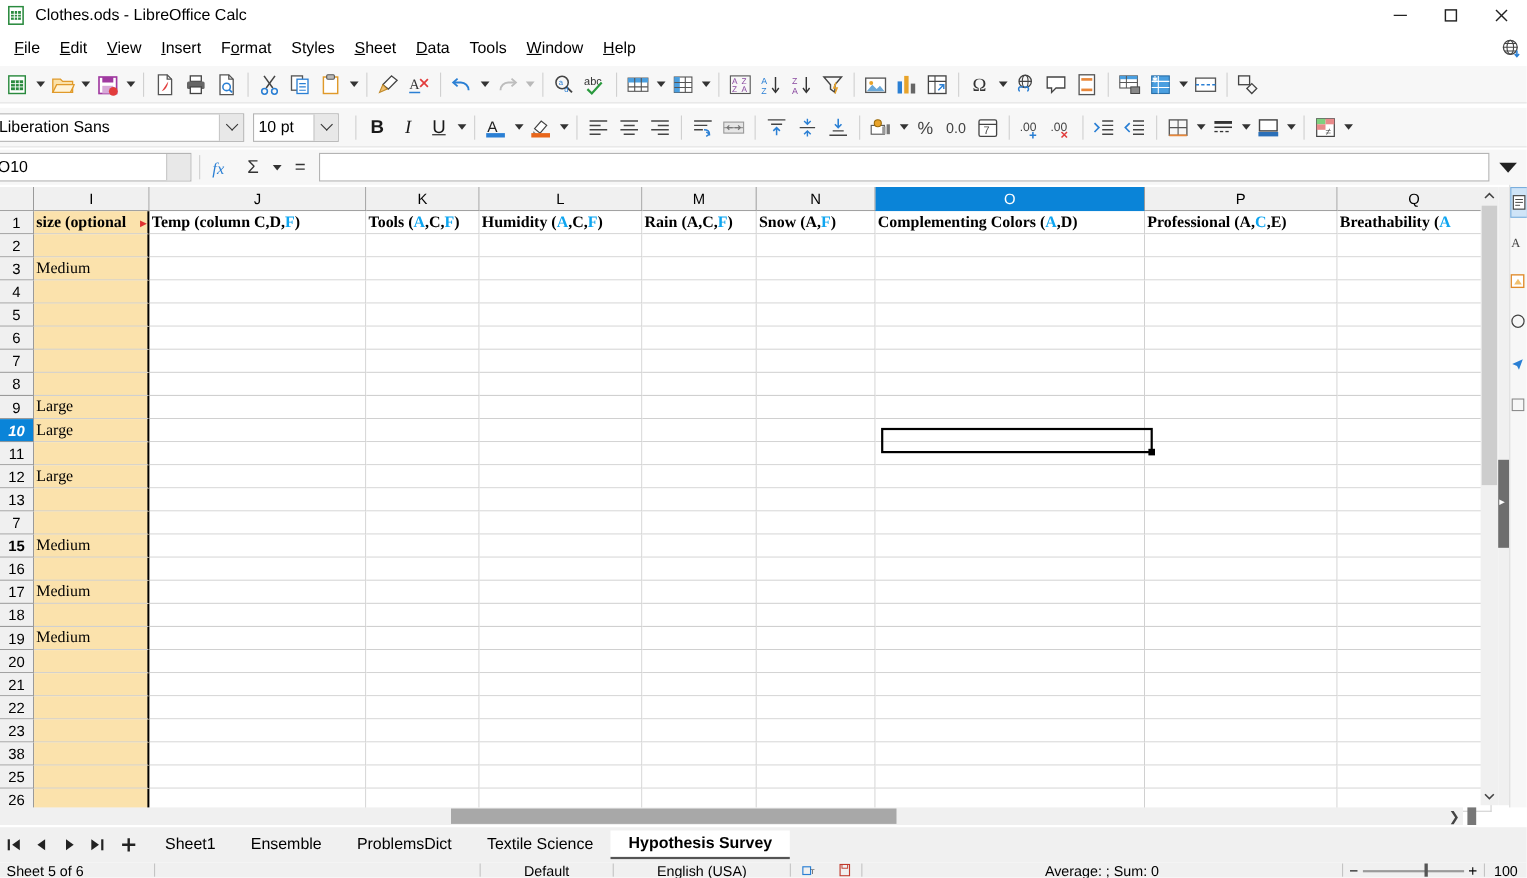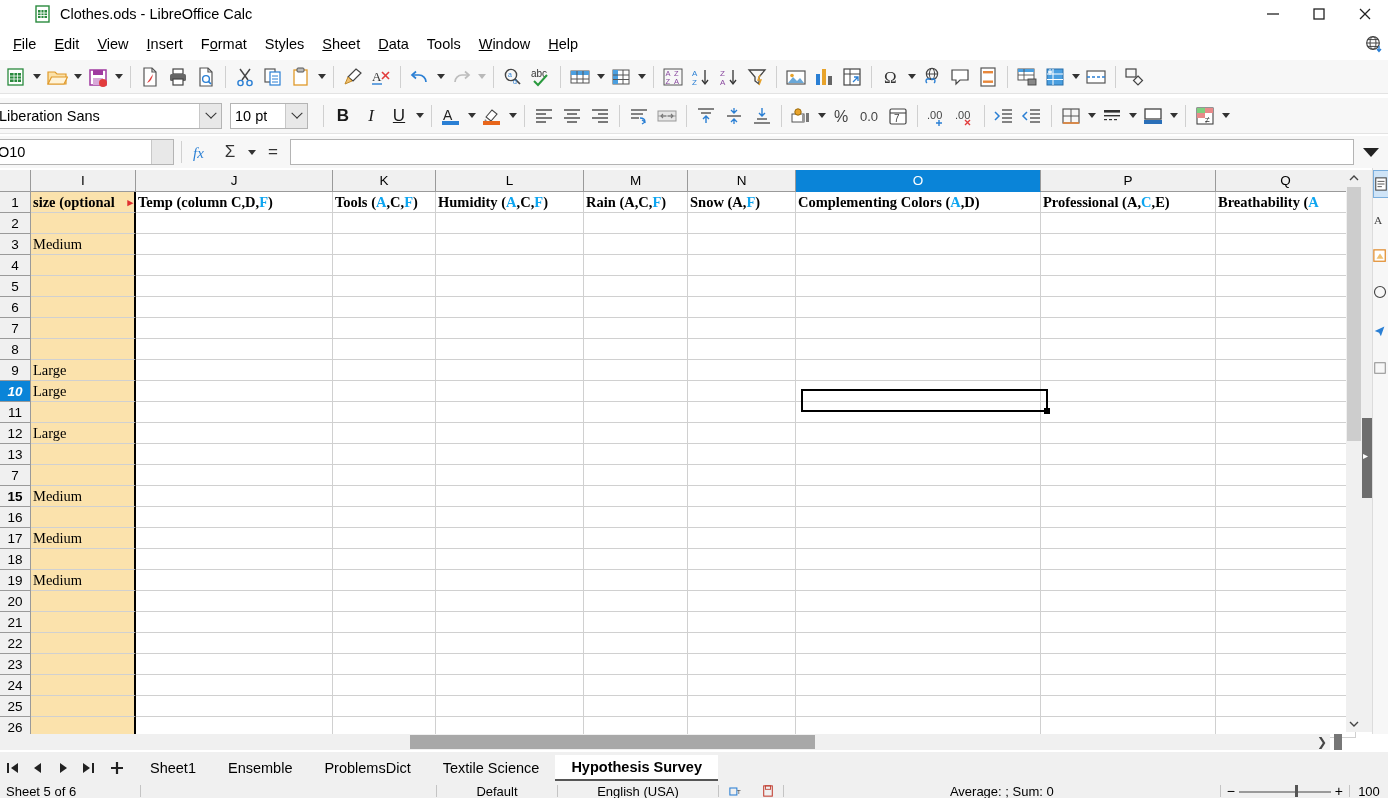--- a/index.html
+++ b/index.html
@@ -9,21 +9,21 @@
     overflow: hidden;
     font-family: "Liberation Sans", sans-serif;
     background: #ffffff;
     -webkit-font-smoothing: antialiased;
   }
   #app { position: relative; width: 1388px; height: 798px; }
 
   
   .titlebar {
     position: absolute; top: 0; left: 0; width: 1388px; height: 28px;
-    background: #ffffff; display: flex; align-items: center; padding-left: 28px;
+    background: #ffffff; display: flex; align-items: center;
   }
   .title-icon { margin-left: 6px; width: 18px; height: 18px; display: block; }
   .title-text {
     font-size: 14.5px; color: #000; margin-left: 8px; white-space: nowrap;
   }
   .winbtns { position: absolute; right: 0; top: 0; height: 28px; display: flex; }
   .winbtn {
     width: 46px; height: 28px; display: flex; align-items: center; justify-content: center;
     color: #222;
   }
@@ -865,21 +865,21 @@
         <div class="rowhead" style="height: 21px;">7</div>
         <div class="rowhead" style="height: 21px; font-weight: bold;">15</div>
         <div class="rowhead" style="height: 21px;">16</div>
         <div class="rowhead" style="height: 21px;">17</div>
         <div class="rowhead" style="height: 21px;">18</div>
         <div class="rowhead" style="height: 21px;">19</div>
         <div class="rowhead" style="height: 21px;">20</div>
         <div class="rowhead" style="height: 21px;">21</div>
         <div class="rowhead" style="height: 21px;">22</div>
         <div class="rowhead" style="height: 21px;">23</div>
-        <div class="rowhead" style="height: 21px;">24</div>
+        <div class="rowhead" style="height: 21px;">38</div>
         <div class="rowhead" style="height: 21px;">25</div>
         <div class="rowhead" style="height: 21px;">26</div>
       </div>
     <div class="cells" id="cells">
         <div class="row" style="height: 21px;">
           <div class="cell tan thickright hdr" style="width: 105px; height: 21px;">
             <span>size (optional</span>
             <span class="overflow-mark">▸</span>
           </div>
           <div class="cell hdr" style="width: 197px; height: 21px;">

